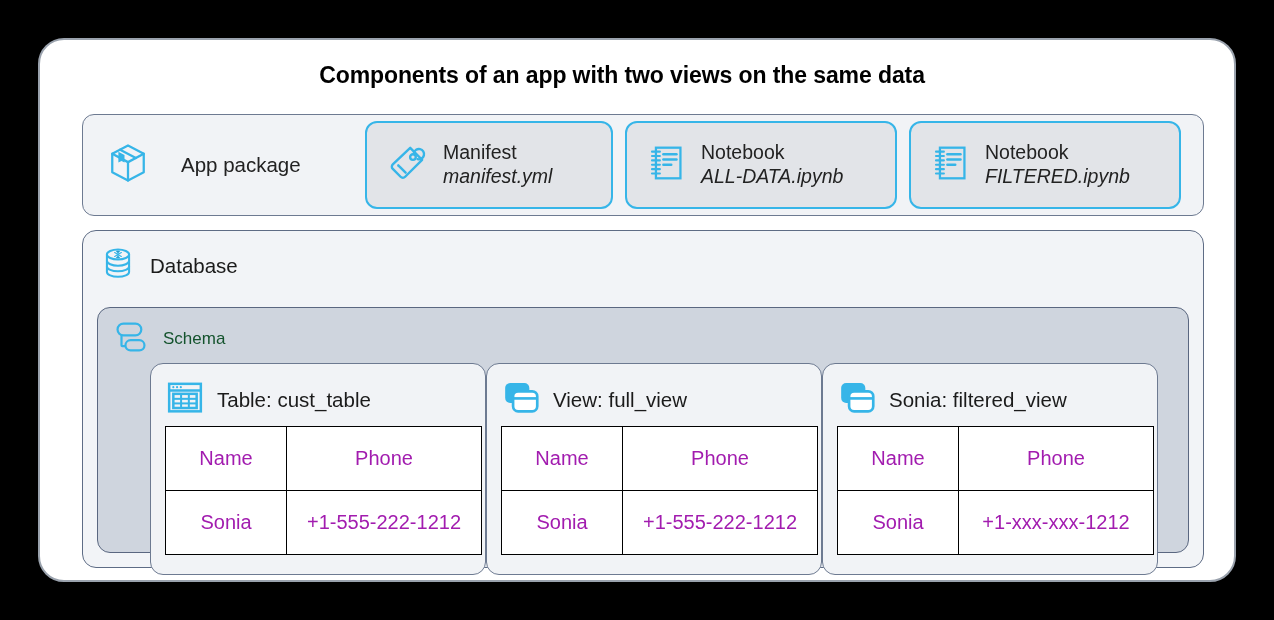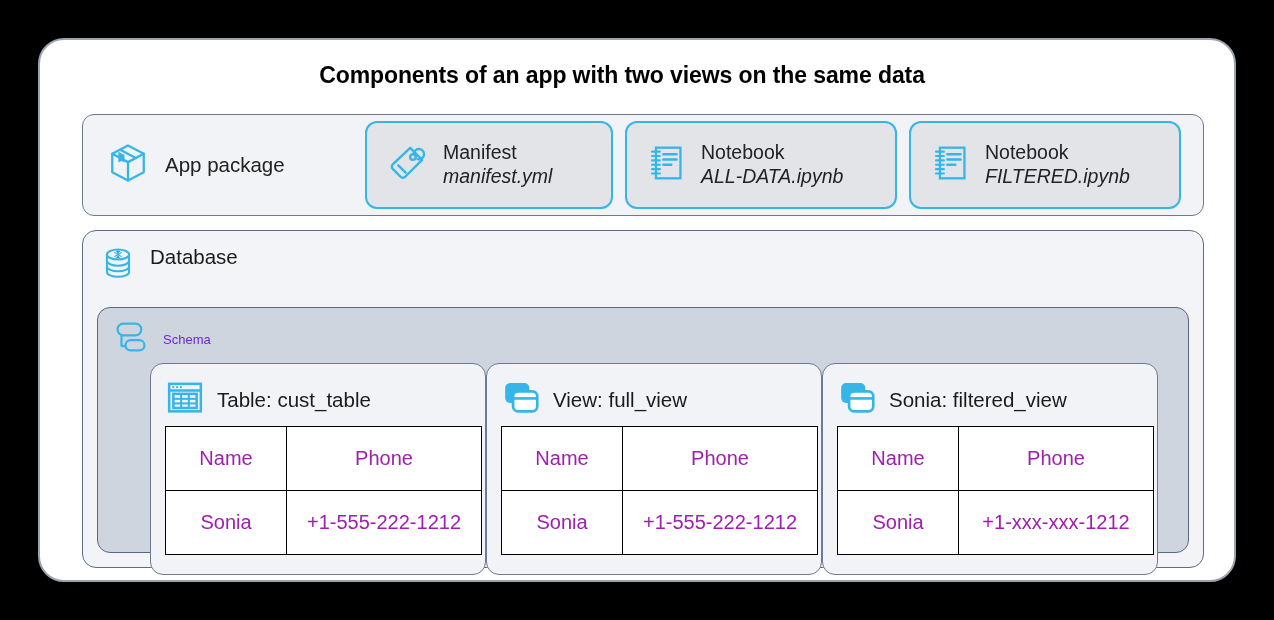--- a/index.html
+++ b/index.html
@@ -51,21 +51,21 @@
     border: 1.6px solid #6d7a91;
     border-radius: 12px;
     box-sizing: border-box;
     display: flex;
     align-items: center;
   }
 
   .app-pkg-label {
     display: flex;
     align-items: center;
-    gap: 16px;
+    gap: 32px;
     margin-left: 24px;
     width: 258px;
     text-align: right;
   }
   .app-pkg-label .txt {
     font-size: 20.5px;
     color: #222;
   }
 
   .file-card {
@@ -93,20 +93,21 @@
     top: 190px;
     width: 1122px;
     height: 338px;
     background: #f2f4f7;
     border: 1.8px solid #5e6c85;
     border-radius: 14px;
     box-sizing: border-box;
   }
   .db-head {
     display: flex;
+    align-items: center;
     gap: 13px;
     padding: 14px 0 0 16px;
   }
   .db-head .txt { font-size: 20.5px; color: #1b1b1b; }
 
   
   .schema {
     position: absolute;
     left: 14px;
     top: 76px;
@@ -116,21 +117,21 @@
     border: 1.8px solid #5a6780;
     border-radius: 13px;
     box-sizing: border-box;
   }
   .schema-head {
     display: flex;
     align-items: center;
     gap: 13px;
     padding: 10px 0 0 14px;
   }
-  .schema-head .txt { font-size: 13px; color: #6d28d9; }
+  .schema-head .txt { font-size: 17px; color: #14532d; }
 
   
   .cards {
     position: absolute;
     left: 52px;
     top: 55px;
     right: 8px;
     display: flex;
   }
   .entity {

